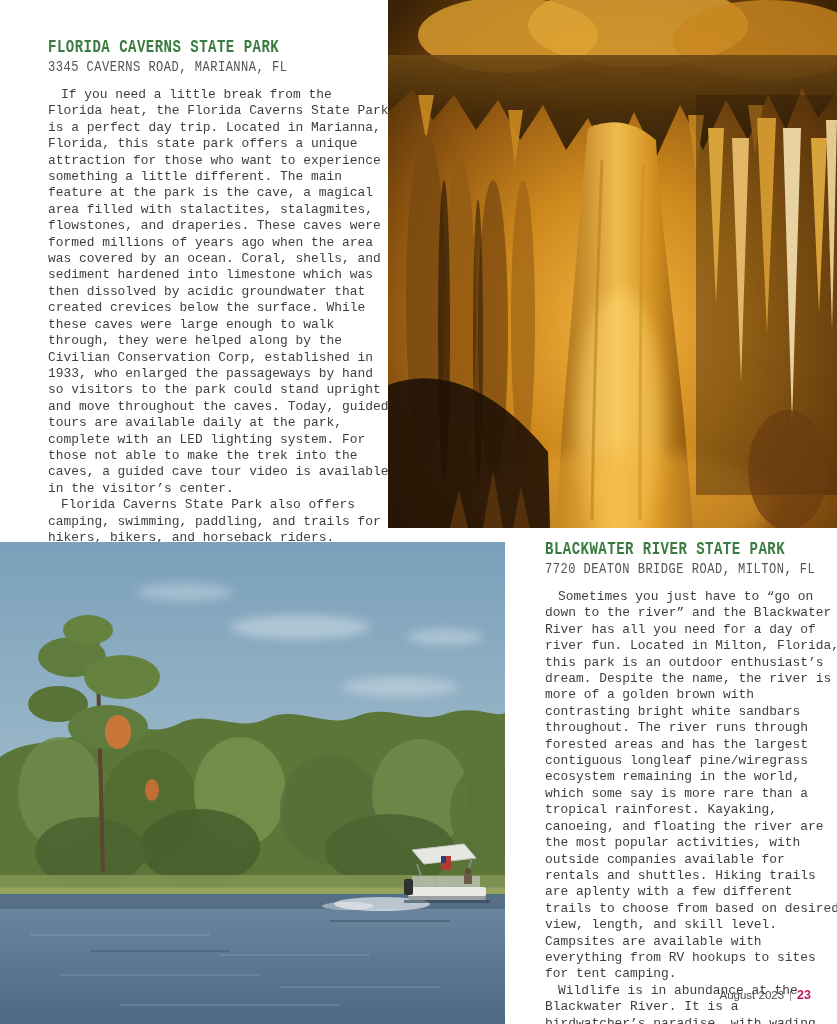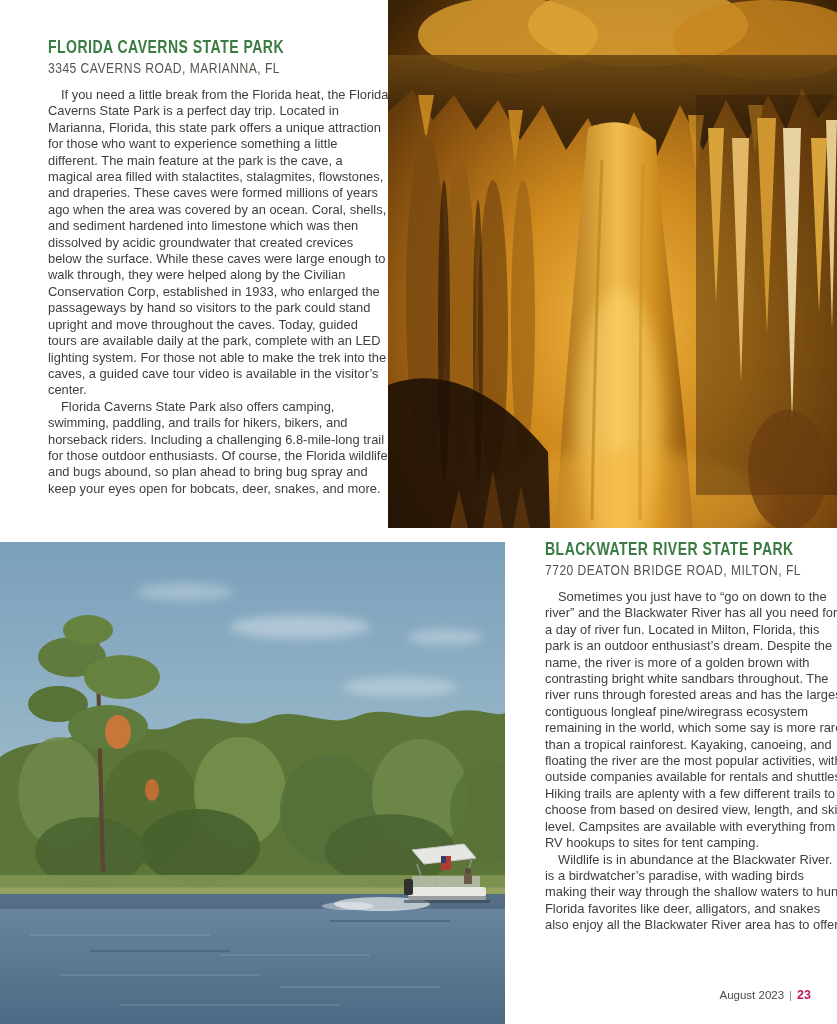--- a/index.html
+++ b/index.html
@@ -2,21 +2,21 @@
 <html><head>
 <meta charset="utf-8">
 <style>
   html,body { margin:0; padding:0; background:#e9e9e9; }
   .page {
     position:relative; width:837px; height:1024px; margin:0 auto;
     background:#ffffff; overflow:hidden;
     font-family:"Liberation Sans", sans-serif;
   }
   
-  .textcol { position:absolute; }
+  .textcol { position:absolute;font-family:Liberation Mono, monospace; }
   .textcol.caverns   { left:48px;  top:36px;  width:342px; }
   .textcol.blackwater{ left:528px; top:538px; width:301px;margin-left:17px; }
   h1.headline {
     margin:0; color:#3a7b41; font-size:18px; font-weight:bold;
     letter-spacing:.6px; line-height:22px; white-space:nowrap;
     transform:scaleX(.78); transform-origin:0 50%;
   }
   h2.subhead {
     margin:0 0 10px 0; color:#57534e; font-size:15.5px; font-weight:normal;
     letter-spacing:.6px; line-height:19px; white-space:nowrap;

